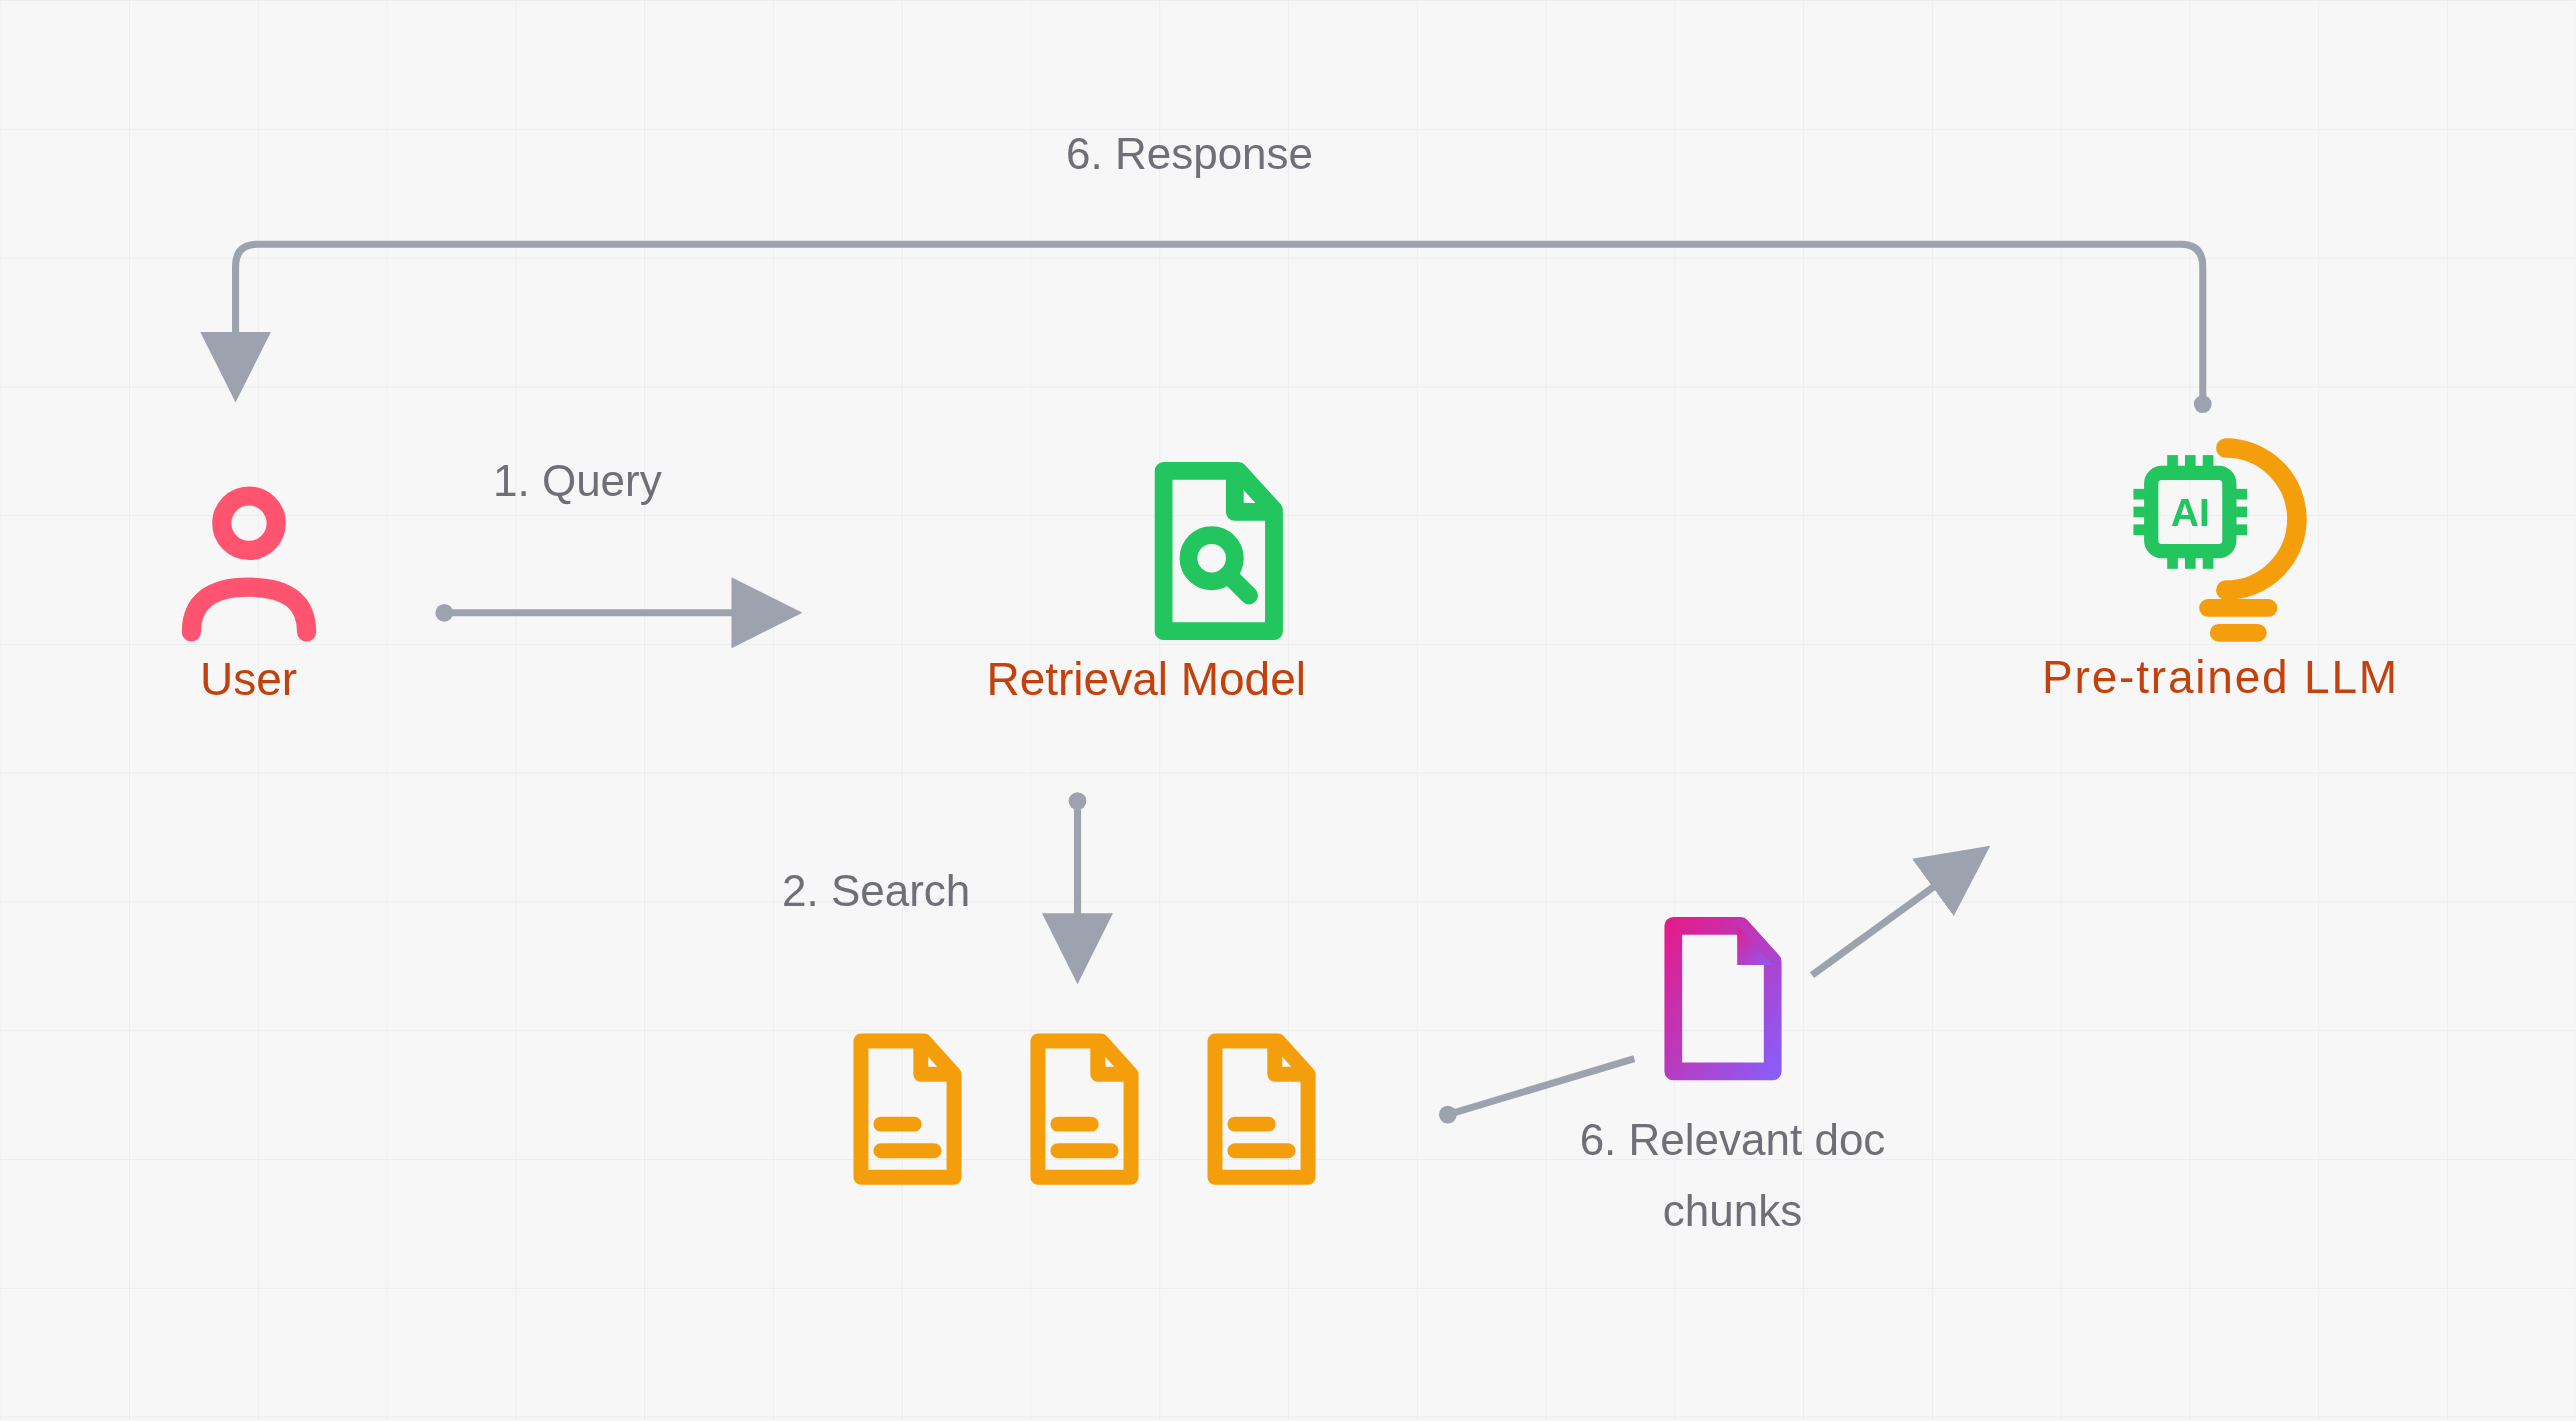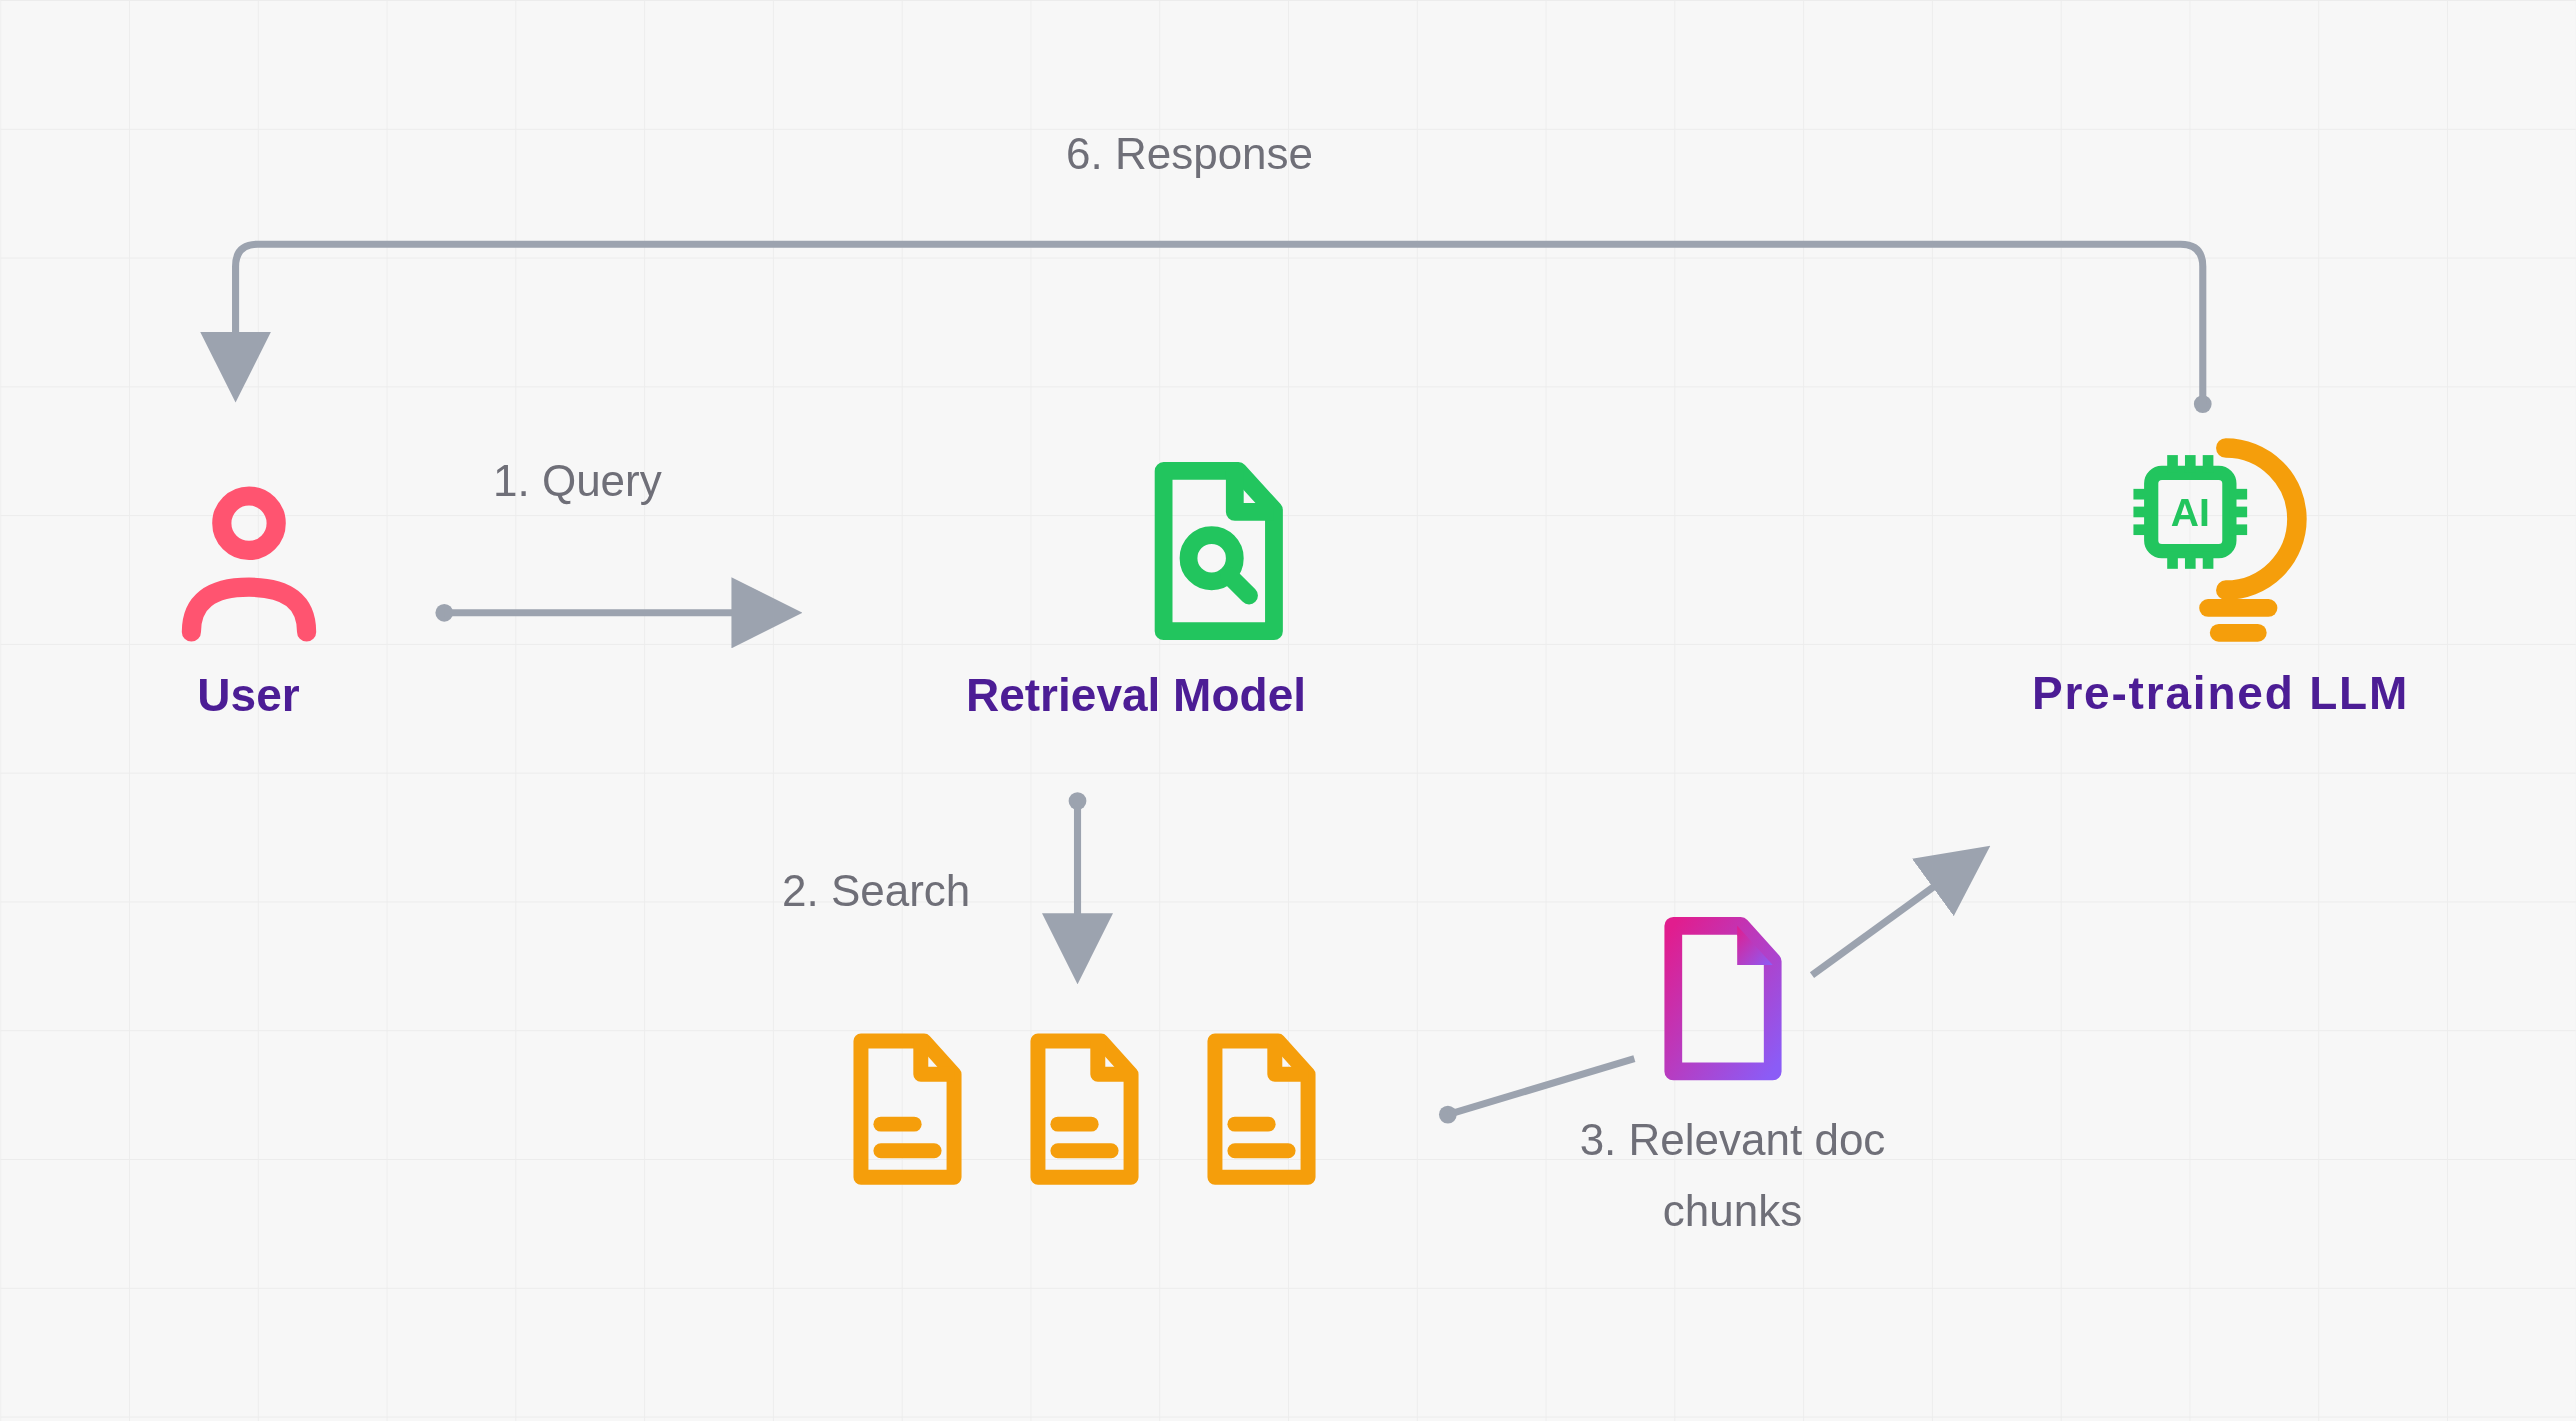--- a/index.html
+++ b/index.html
@@ -20,25 +20,24 @@
   svg.grid {
     position:absolute;
     left:0;top:0;
     width:100%;height:100%;
   }
   .node {
     position: absolute;
     text-align: center;
   }
   .node .label {
-    font-weight: 700;
+    font-weight: 400;
     font-size: 46px;
-    color: #4c1d95;
+    color: #c2410c;
     white-space: nowrap;
-    margin-top: 16px;
   }
   .edge-label {
     position: absolute;
     font-size: 44px;
     color: #6f6f78;
     white-space: nowrap;
   }
   .edge-label.center { text-align:center; }
   svg.arrows {
     position:absolute;
@@ -86,21 +85,21 @@
     <g>
       <circle cx="1630" cy="1255" r="10" fill="#9ca3af"></circle>
       <path d="M 1630 1255 L 1840 1192" fill="none" stroke="#9ca3af" stroke-width="8"></path>
       <path d="M 2040 1098 L 2230 960" fill="none" stroke="#9ca3af" stroke-width="8" marker-end="url(#ah)"></path>
     </g>
   </svg>
 
   <div class="edge-label" style="left:1066px; top:129px;">6. Response</div>
   <div class="edge-label" style="left:493px; top:456px;">1. Query</div>
   <div class="edge-label" style="left:782px; top:866px;">2. Search</div>
-  <div class="edge-label center" style="left:1528px; top:1115px; width:409px;">3. Relevant doc</div>
+  <div class="edge-label center" style="left:1528px; top:1115px; width:409px;">6. Relevant doc</div>
   <div class="edge-label center" style="left:1528px; top:1186px; width:409px;">chunks</div>
 
   <div class="node" style="left:142px; top:471px; width:213px;">
     <svg width="160" height="178" viewBox="0 0 100 110">
       <circle cx="50" cy="32" r="17" fill="none" stroke="#ff5470" stroke-width="12"></circle>
       <path d="M 14 100 Q 14 72 50 72 Q 86 72 86 100" fill="none" stroke="#ff5470" stroke-width="12" stroke-linecap="round"></path>
     </svg>
     <div class="label">User</div>
   </div>
 

